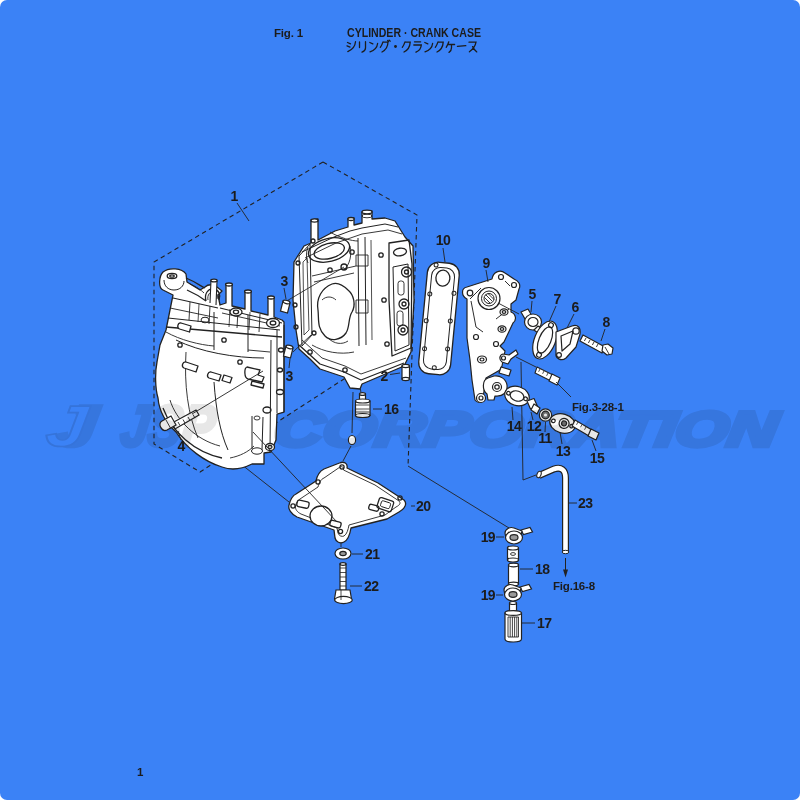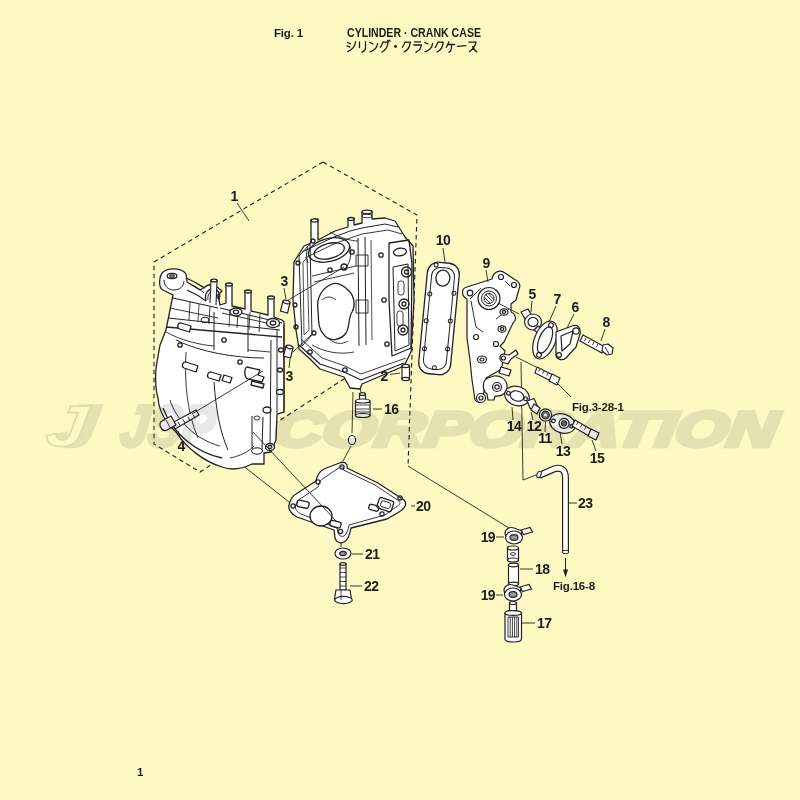--- a/index.html
+++ b/index.html
@@ -1,17 +1,17 @@
 <!DOCTYPE html>
 <html><head>
 <meta charset="utf-8">
 <style>
   html,body{margin:0;padding:0;background:#fff;}
-  #page{position:relative;width:800px;height:800px;background:#fef9c3;overflow:hidden;
-        font-family:"Liberation Sans", sans-serif;}
+  #page{position:relative;width:800px;height:800px;background:#3b82f6;overflow:hidden;
+        font-family:"Liberation Sans", sans-serif;border-radius:7px;}
   svg{position:absolute;left:0;top:0;}
   .lbl{font:bold 14px "Liberation Sans",sans-serif;fill:#1c1c1c;letter-spacing:-0.6px;}
   .fig{font:bold 11.5px "Liberation Sans",sans-serif;fill:#1c1c1c;letter-spacing:-0.2px;}
 </style>
 </head>
 <body>
 <div id="page">
 <svg width="800" height="800" viewBox="0 0 800 800">
 
   <g id="header">

